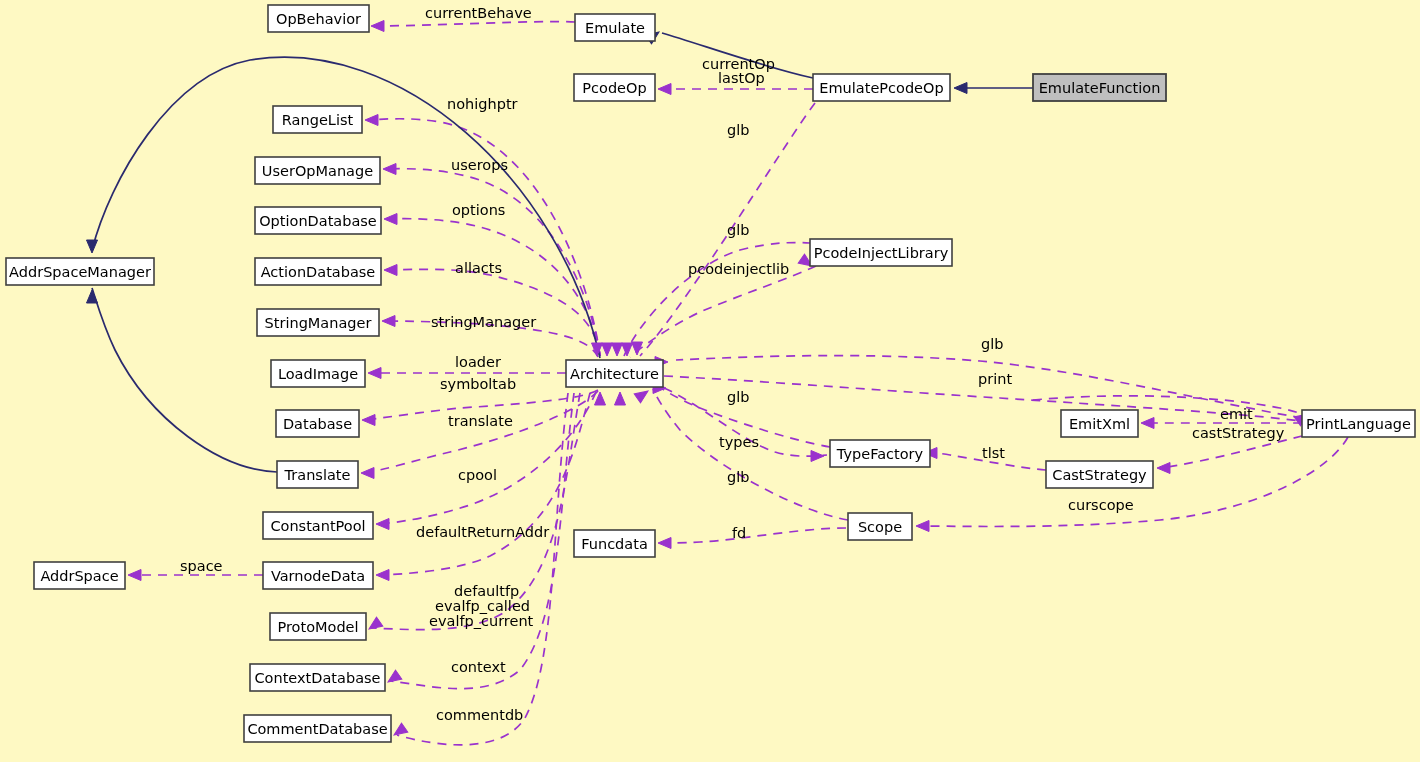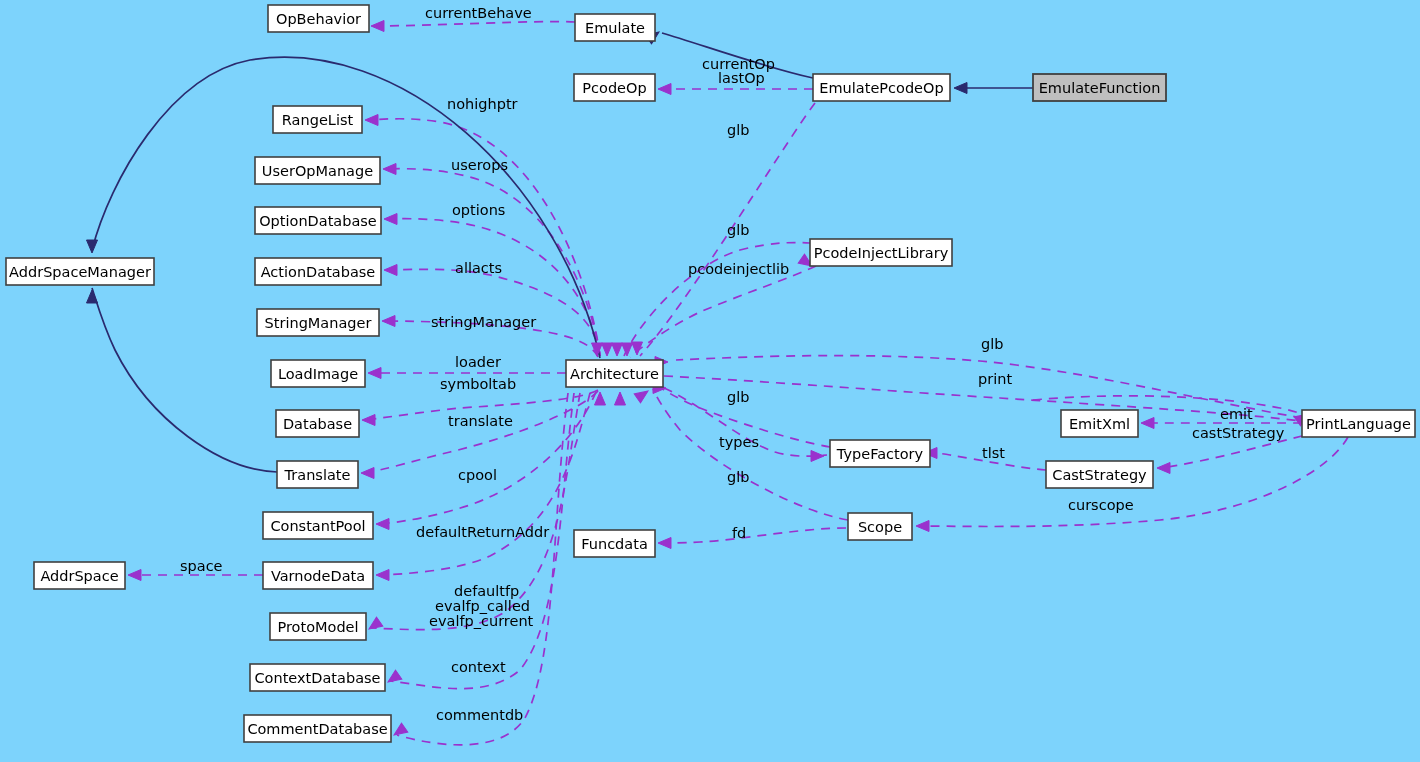--- a/index.html
+++ b/index.html
@@ -4,21 +4,21 @@
 <style>
   html, body {
     margin: 0;
     padding: 0;
     background: #ffffff;
   }
   #diagram-root {
     position: relative;
     width: 1420px;
     height: 762px;
-    background: #7dd3fc;
+    background: #fef9c3;
     font-family: "DejaVu Sans", "Liberation Sans", sans-serif;
     overflow: hidden;
   }
   svg.graph-layer {
     position: absolute;
     left: 0;
     top: 0;
     width: 1420px;
     height: 762px;
   }

